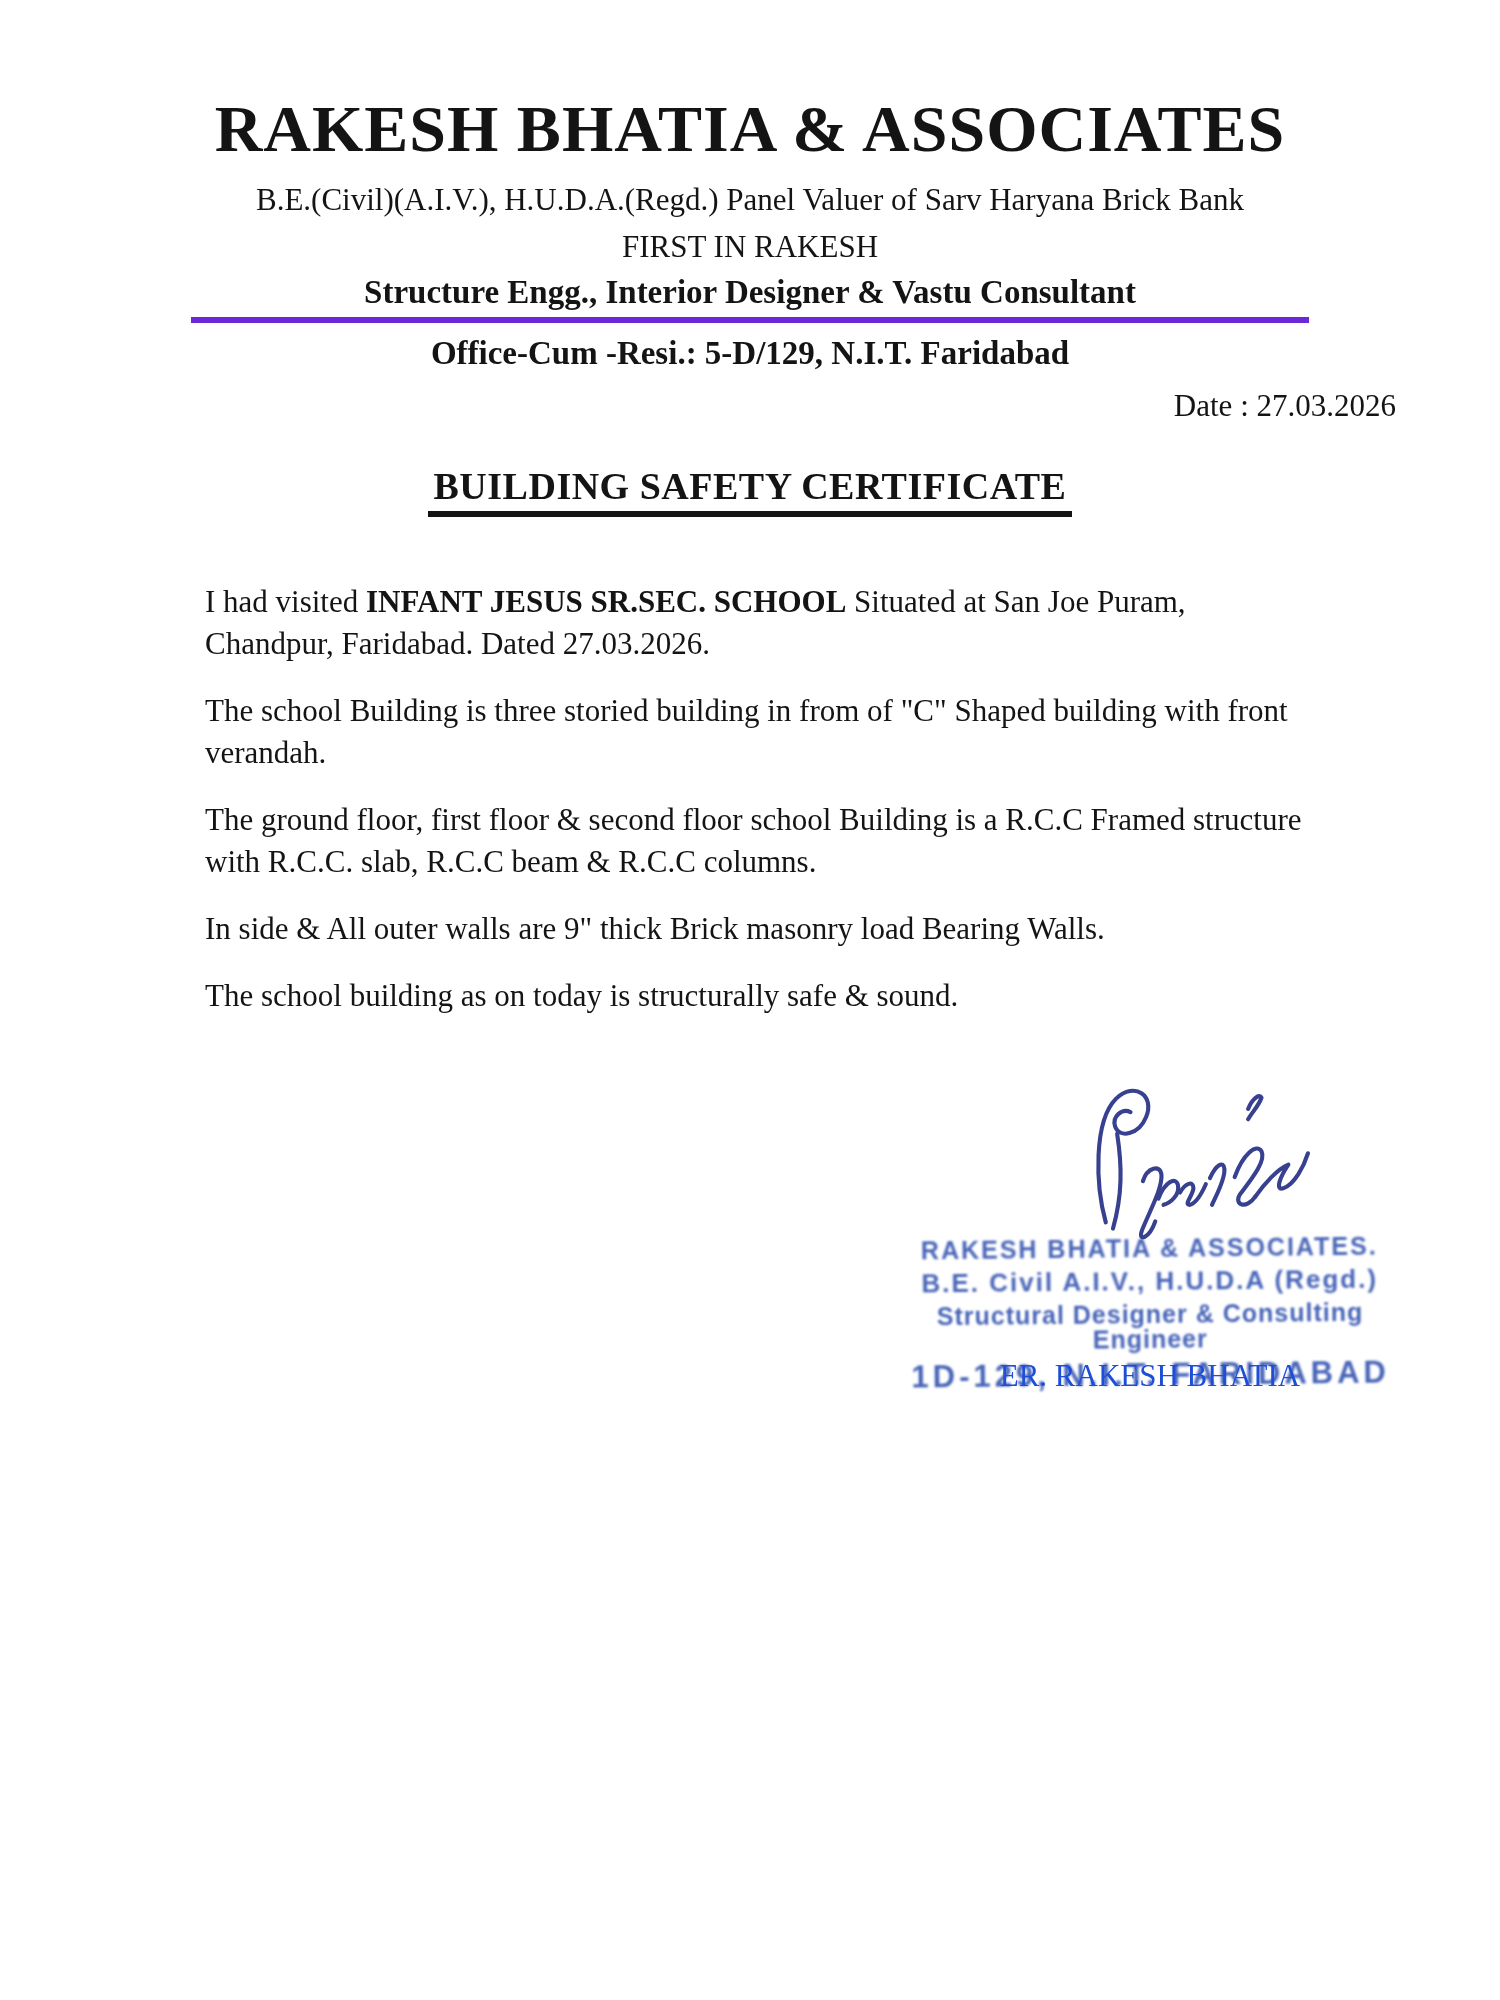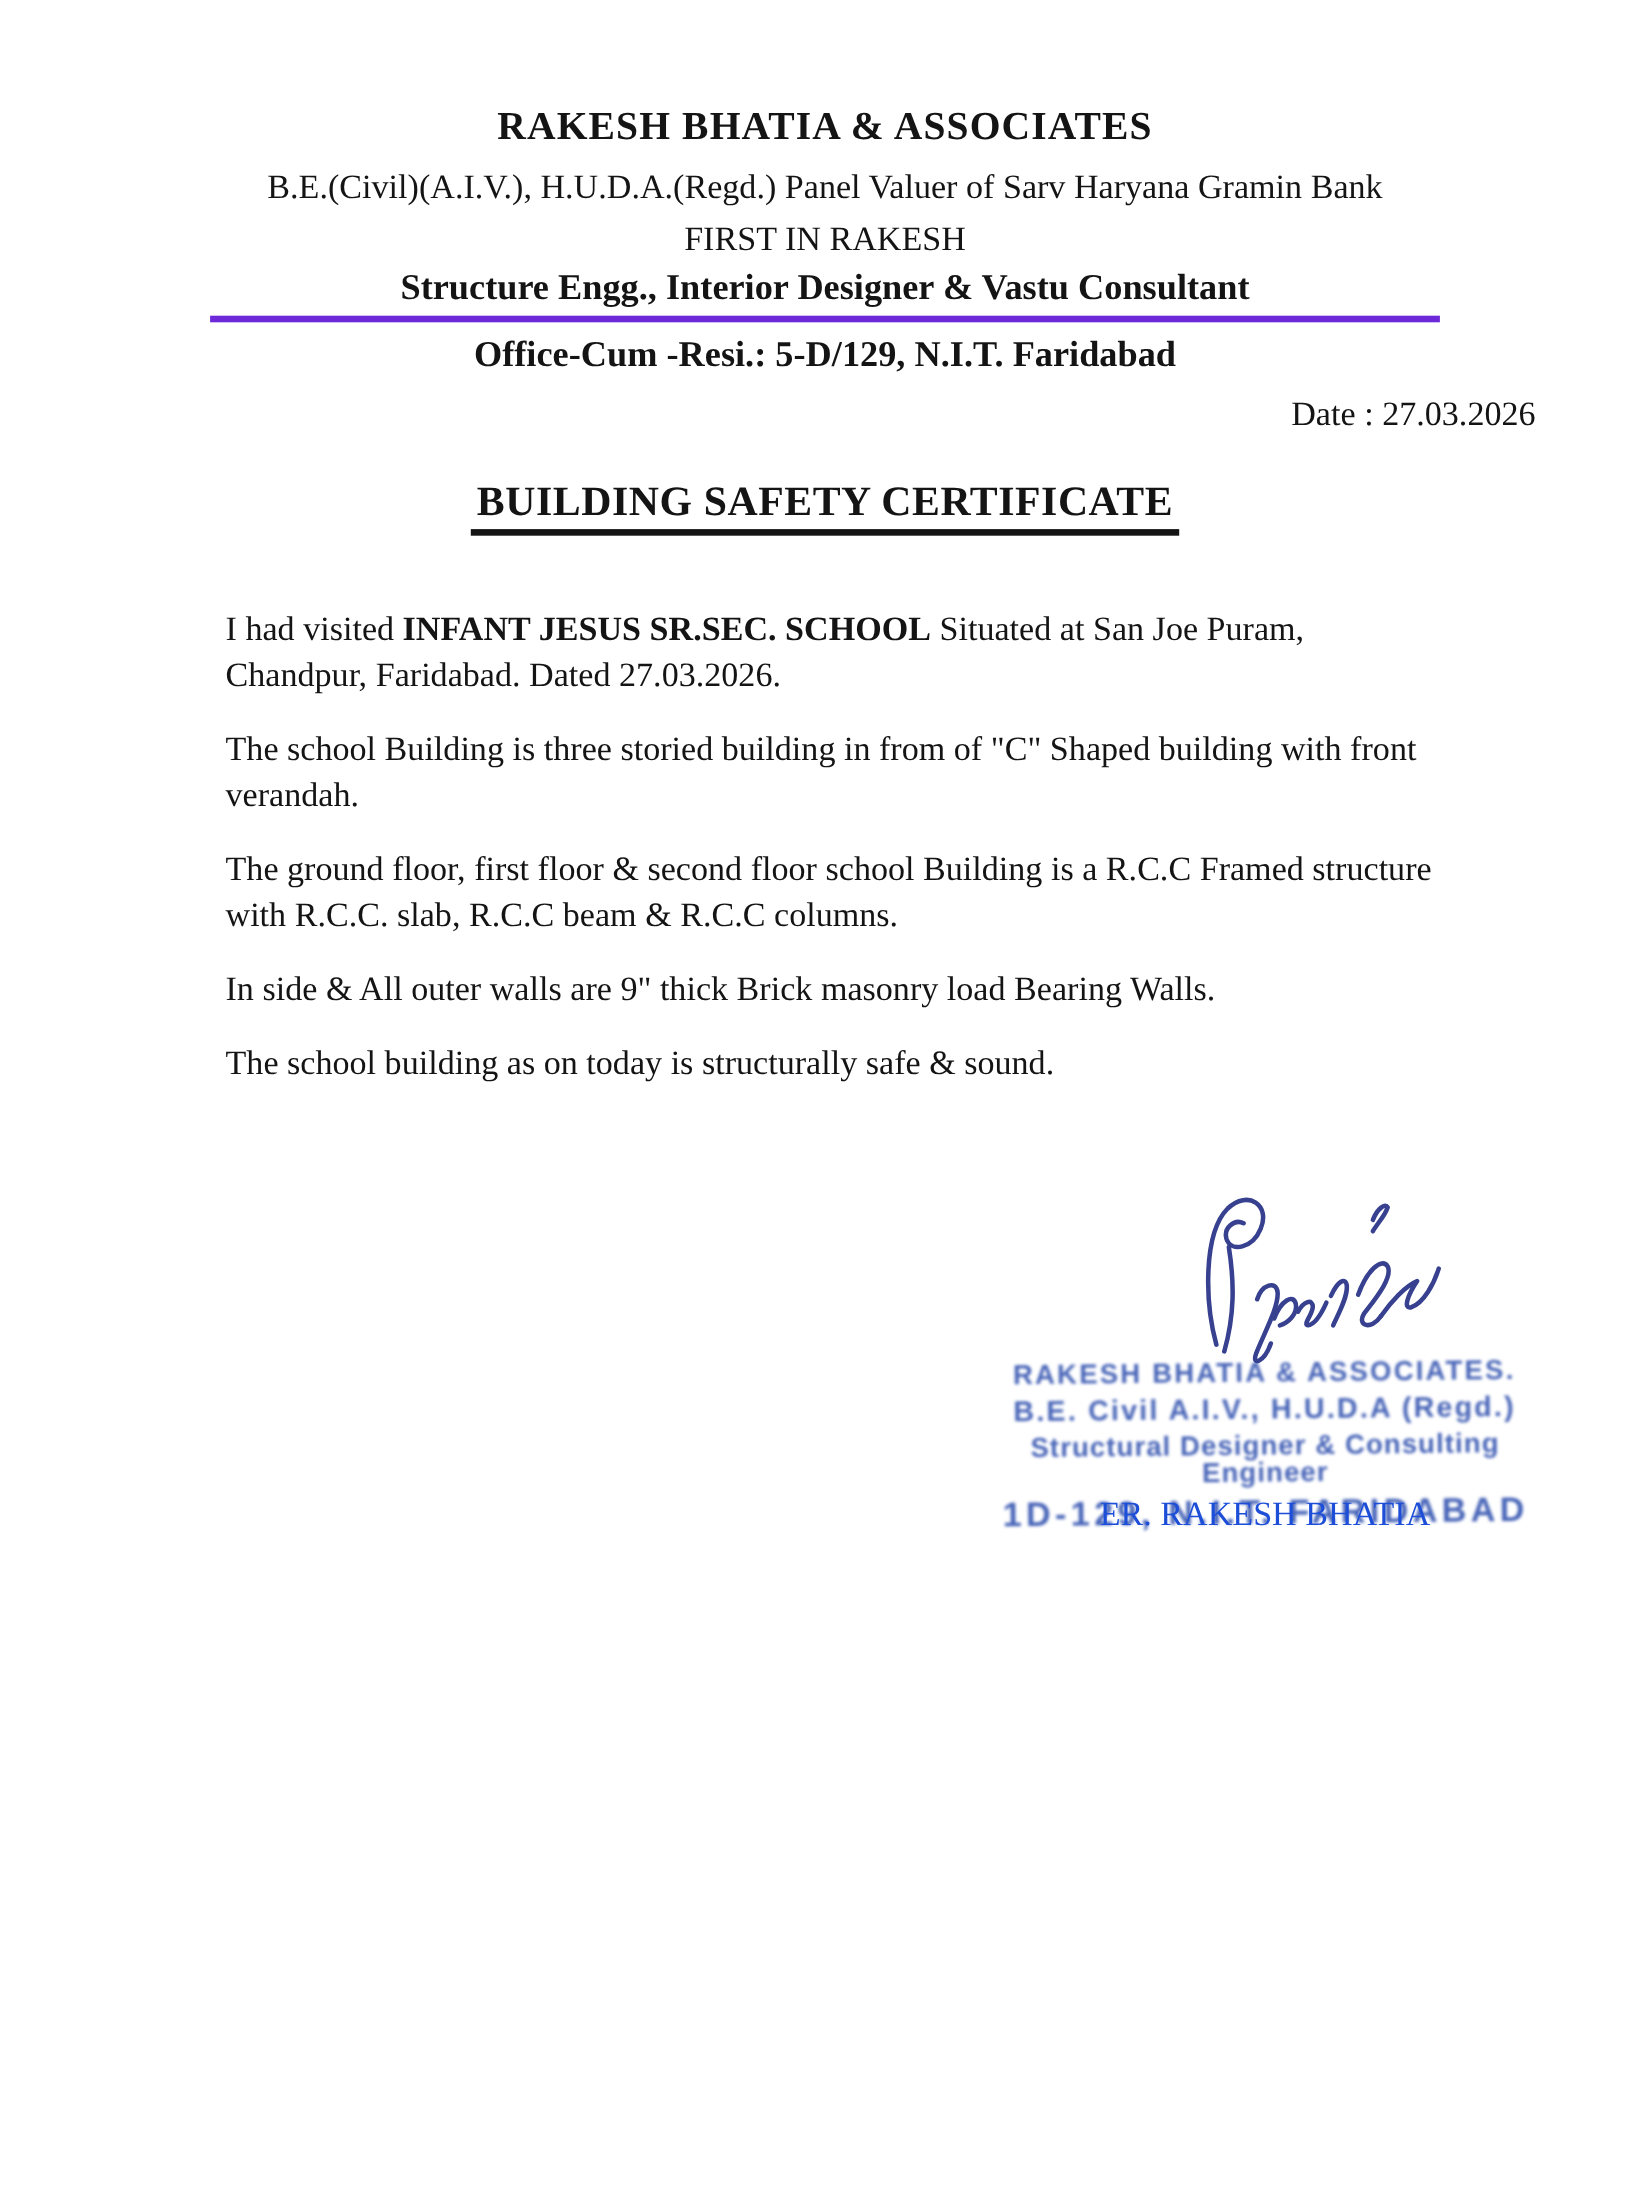--- a/index.html
+++ b/index.html
@@ -5,21 +5,21 @@
   html,body{margin:0;padding:0;background:#ffffff;}
   .page{
     position:relative;
     width:1500px;height:2000px;
     background:#ffffff;
     font-family:"Liberation Serif", serif;
     color:#141414;
     overflow:hidden;
   }
   .header{text-align:center;padding-top:96px;}
-  .company{font-size:36px;font-weight:bold;letter-spacing:1px;line-height:1;}
+  .company{font-size:66px;font-weight:bold;letter-spacing:1px;line-height:1;}
   .credentials{font-size:31px;margin-top:22px;line-height:1;}
   .merit{font-size:31px;margin-top:16px;line-height:1;}
   .role-wrap{
     width:1118px;margin:14px auto 0;
     border-bottom:6px solid #6d28d9;
     padding-bottom:8px;
   }
   .role{font-size:33px;font-weight:bold;line-height:1;}
   .office{font-size:33px;font-weight:bold;margin-top:14px;line-height:1;}
   .date-row{
@@ -72,21 +72,21 @@
     line-height:1;
   }
 </style>
 </head>
 <body>
 
 <div class="page">
 
   <div class="header">
     <div class="company">RAKESH BHATIA &amp; ASSOCIATES</div>
-    <div class="credentials">B.E.(Civil)(A.I.V.), H.U.D.A.(Regd.) Panel Valuer of Sarv Haryana Gramin Bank</div>
+    <div class="credentials">B.E.(Civil)(A.I.V.), H.U.D.A.(Regd.) Panel Valuer of Sarv Haryana Brick Bank</div>
     <div class="merit">FIRST IN RAKESH</div>
     <div class="role-wrap">
       <div class="role">Structure Engg., Interior Designer &amp; Vastu Consultant</div>
     </div>
     <div class="office">Office-Cum -Resi.: 5-D/129, N.I.T. Faridabad</div>
   </div>
 
   <div class="date-row">Date : 27.03.2026</div>
 
   <div class="doc-title">

